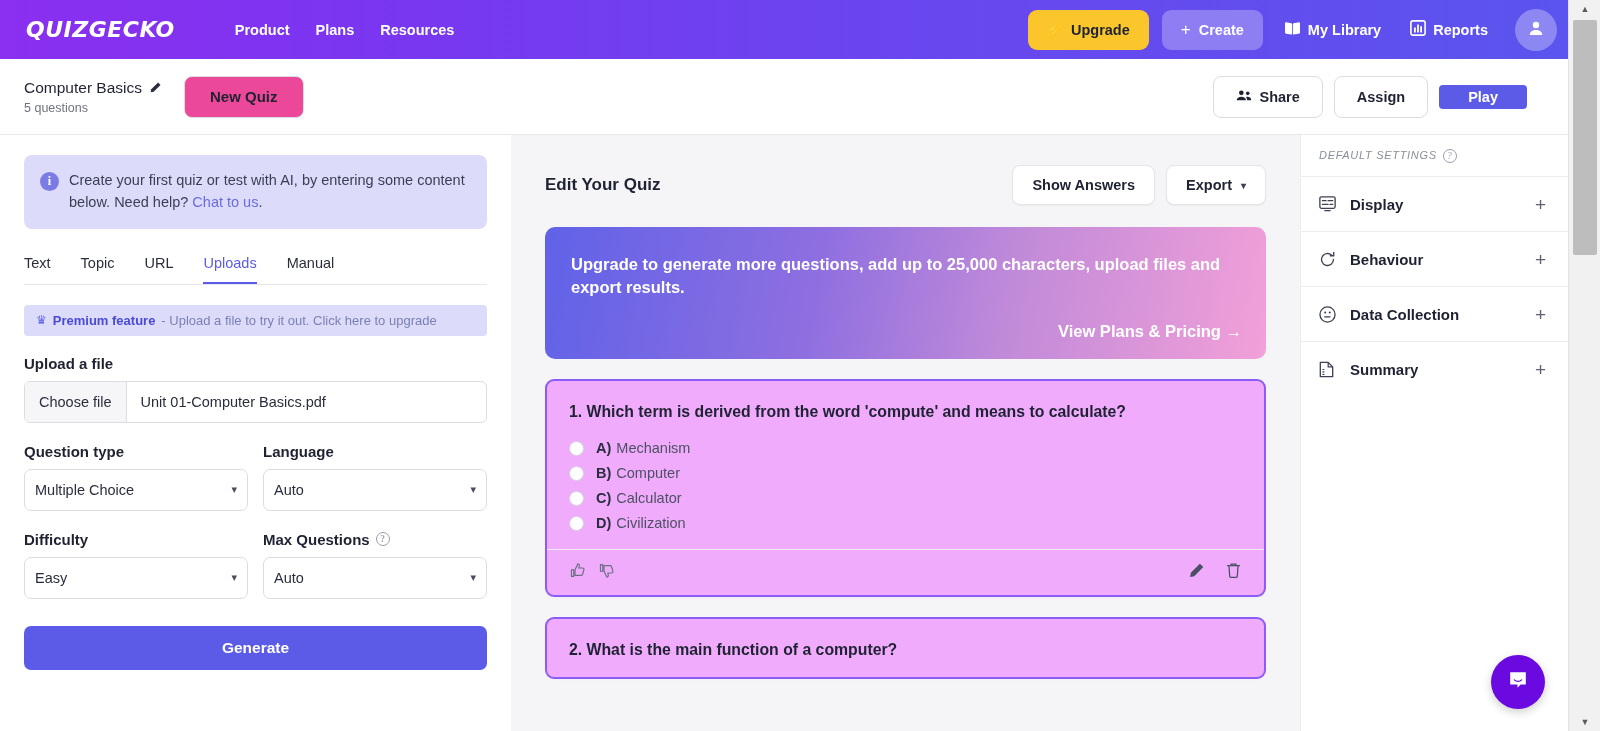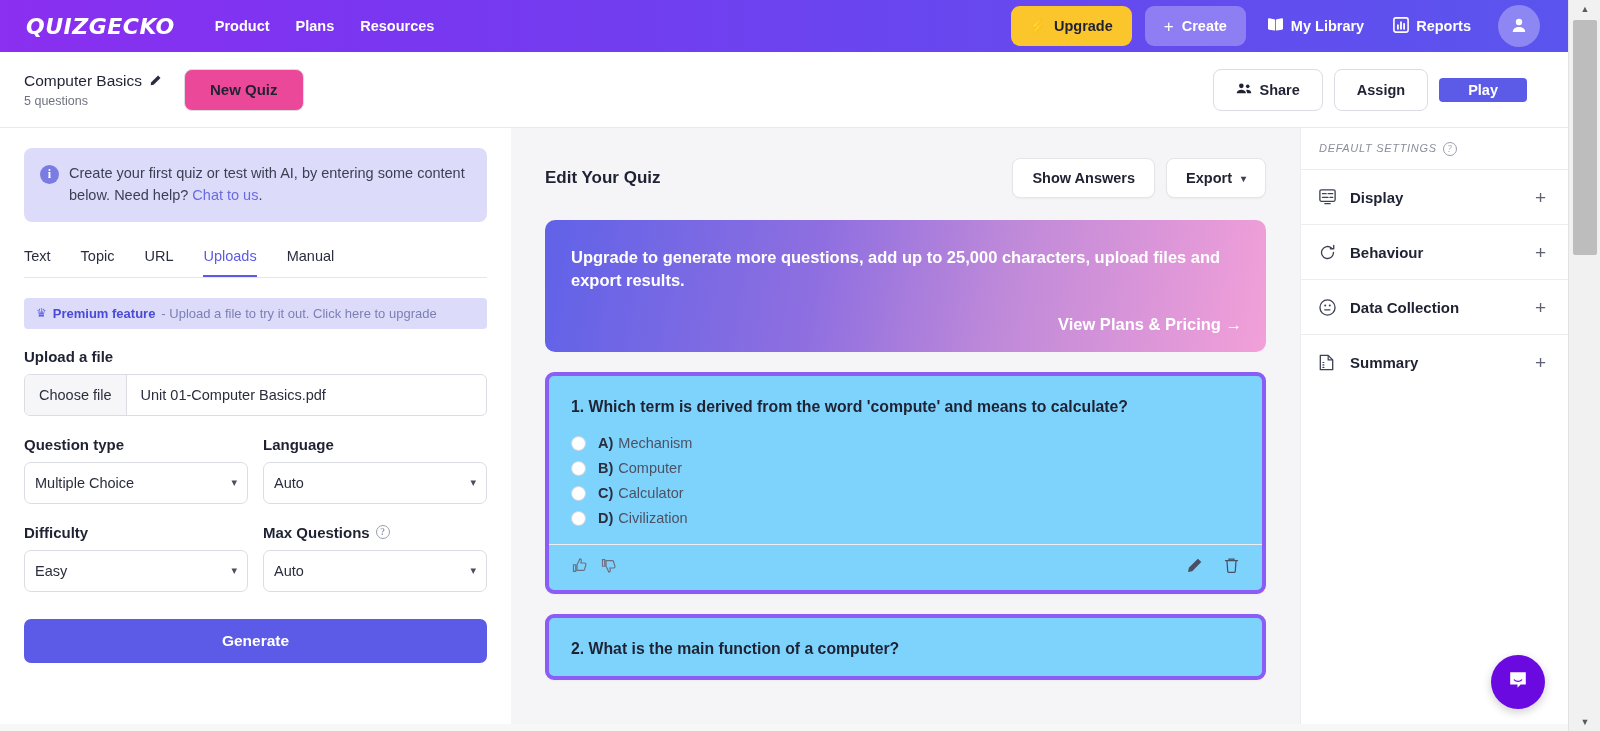--- a/index.html
+++ b/index.html
@@ -33,25 +33,26 @@
   #page-scrollbar .sb-arrow.down { bottom: 0; }
   #page-scrollbar .sb-thumb {
     position: absolute; left: 4px; top: 20px;
     width: 24px; height: 235px;
     background: #bdbdbd; border-radius: 2px;
   }
 
   
   #topnav {
     position: relative;
-    height: 52px;
+    height: 59px;
     background: linear-gradient(90deg, #8b2ff0 0%, #7b35f0 22%, #6a45ef 55%, #5b54ee 100%);
     display: flex; align-items: center;
-    padding: 0 28px 0 26px;
+    padding: 0 11px 0 26px;
     color: #fff;
+    gap: 20px;
   }
   #brand {
     font-family: "DejaVu Sans", sans-serif;
     font-size: 22px; font-weight: 700; font-style: italic;
     letter-spacing: 0.5px; color: #ffffff;
     margin-right: 40px; white-space: nowrap;
   }
   .nav-links { display: flex; align-items: center; gap: 26px; }
   .nav-link {
     font-size: 14.5px; font-weight: 700; color: #ffffff;
@@ -242,22 +243,22 @@
   }
   #upgrade-banner-text {
     font-size: 16.5px; font-weight: 700; line-height: 1.42; max-width: 680px;
   }
   #view-plans-link {
     margin-top: auto; align-self: flex-end;
     font-size: 16.5px; font-weight: 700; color: #fff; text-decoration: none;
   }
 
   .question-card {
-    margin-top: 20px; background: #7dd3fc;
-    border: 4px solid #8b5cf6; border-radius: 9px;
+    margin-top: 20px; background: #f0abfc;
+    border: 2px solid #8b5cf6; border-radius: 9px;
     box-shadow: 0 1px 2px rgba(0,0,0,0.03);
   }
   .q-body { padding: 22px 22px 18px 22px; }
   .q-title { font-size: 15.8px; font-weight: 700; color: #1f2233; }
   .q-options { margin-top: 19px; display: flex; flex-direction: column; gap: 9px; }
   .q-option { display: flex; align-items: center; gap: 12px; }
   .radio {
     width: 15px; height: 15px; border-radius: 50%;
     border: 1.4px solid #d2d3da; background: #fff; flex: none;
   }

